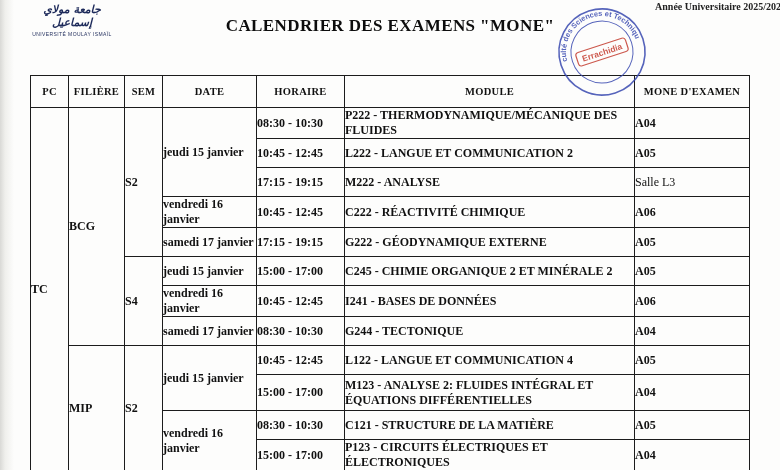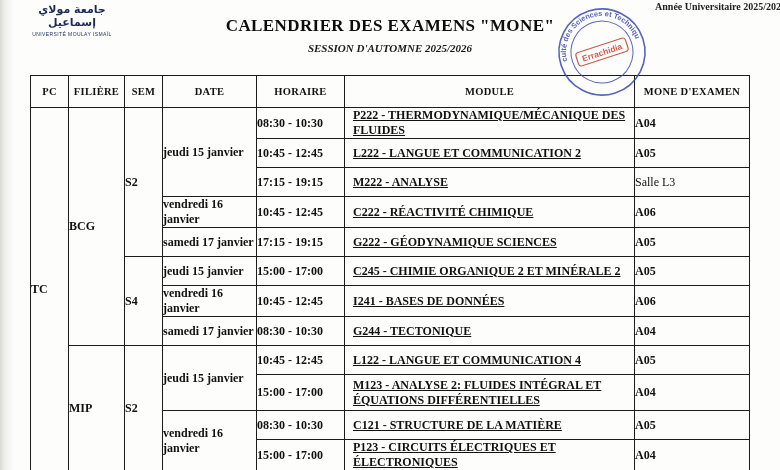--- a/index.html
+++ b/index.html
@@ -18,21 +18,21 @@
   
   .page-header { position:absolute; top:0; left:0; width:780px; height:74px; }
   .corner-note {
     position:absolute; top:1px; right:-6px;
     font-size:10px; font-weight:bold; white-space:nowrap;
     color:#222;
   }
   .logo-block { position:absolute; top:4px; text-align:center; color:#1d2a5a; }
   .logo-univ { left:24px; width:96px; }
   .logo-fac  { left:128px; width:90px; }
-  .logo-arabic { font-family:"DejaVu Sans", sans-serif; font-weight:bold; }
+  .logo-arabic { font-family:"DejaVu Sans", sans-serif; font-weight:bold;font-style:italic; }
   .logo-univ .logo-arabic { font-size:11px; line-height:1.15; }
   .logo-fac  .logo-arabic { font-size:9px; line-height:1.2; }
   .logo-latin { font-family:"Liberation Sans", sans-serif; font-size:5px; letter-spacing:.4px; margin-top:2px; }
   .title-wrap { position:absolute; top:16px; left:0; width:780px; text-align:center; }
   .page-title {
     font-size:17px; font-weight:bold; letter-spacing:.4px; color:#0d0d0d;
   }
   .page-subtitle {
     margin-top:6px; font-size:11px; font-weight:bold; font-style:italic; color:#1a1a1a;
   }
@@ -50,39 +50,38 @@
   table.exams th, table.exams td {
     border:1px solid #1c1c1c;
     vertical-align:middle;
     overflow:hidden;
   }
   table.exams th {
     height:32px; font-size:10.5px; font-weight:bold; letter-spacing:.3px;
   }
   table.exams td { height:29px; font-size:12px; font-weight:bold; }
   td.cell-date { font-size:10.5px; }
-  td.cell-module { text-align:left; padding-left:8px; padding-right:4px; line-height:1.25;text-decoration:underline; }
+  td.cell-module { text-align:left; padding-right:4px; line-height:1.25; }
   td.cell-pc, td.cell-filiere, td.cell-sem { font-size:11px; }
   td.cell-lieu.salle { font-weight:normal; }
   tr.tall td { height:36px; }
 </style>
 </head>
 <body>
 
 <div class="scan-edge"></div>
 
 <div class="page-header">
   <div class="logo-block logo-univ">
     <div class="logo-arabic">جامعة مولاي إسماعيل</div>
     <div class="logo-latin">UNIVERSITÉ MOULAY ISMAÏL</div>
   </div>
   <div class="corner-note">Année Universitaire 2025/2026</div>
   <div class="title-wrap">
     <div class="page-title">CALENDRIER DES EXAMENS "MONE"</div>
-    <div class="page-subtitle">SESSION D'AUTOMNE 2025/2026</div>
   </div>
 </div>
 
 <div class="stamp">
   <svg width="92" height="92" viewBox="0 0 92 92">
     <circle cx="46" cy="46" r="43" fill="none" stroke="#3a4ab0" stroke-width="1.6"></circle>
     <circle cx="46" cy="46" r="31" fill="none" stroke="#3a4ab0" stroke-width="1"></circle>
     <path id="stampArc" d="M 10,46 A 36,36 0 0 1 82,46" fill="none"></path>
     <text font-family="Liberation Sans, sans-serif" font-size="7.4" fill="#3a4ab0" font-weight="bold">
       <textPath href="#stampArc" startOffset="50%" text-anchor="middle">Faculté des Sciences et Techniques</textPath>
@@ -135,21 +134,21 @@
     </tr>
     <tr>
       <td class="cell-date">vendredi 16 janvier</td>
       <td class="cell-horaire">10:45 - 12:45</td>
       <td class="cell-module">C222 - RÉACTIVITÉ CHIMIQUE</td>
       <td class="cell-lieu">A06</td>
     </tr>
     <tr>
       <td class="cell-date">samedi 17 janvier</td>
       <td class="cell-horaire">17:15 - 19:15</td>
-      <td class="cell-module">G222 - GÉODYNAMIQUE SCIENCES</td>
+      <td class="cell-module">G222 - GÉODYNAMIQUE EXTERNE</td>
       <td class="cell-lieu">A05</td>
     </tr>
     <tr>
       <td class="cell-sem" rowspan="3">S4</td>
       <td class="cell-date">jeudi 15 janvier</td>
       <td class="cell-horaire">15:00 - 17:00</td>
       <td class="cell-module">C245 - CHIMIE ORGANIQUE 2 ET MINÉRALE 2</td>
       <td class="cell-lieu">A05</td>
     </tr>
     <tr>

